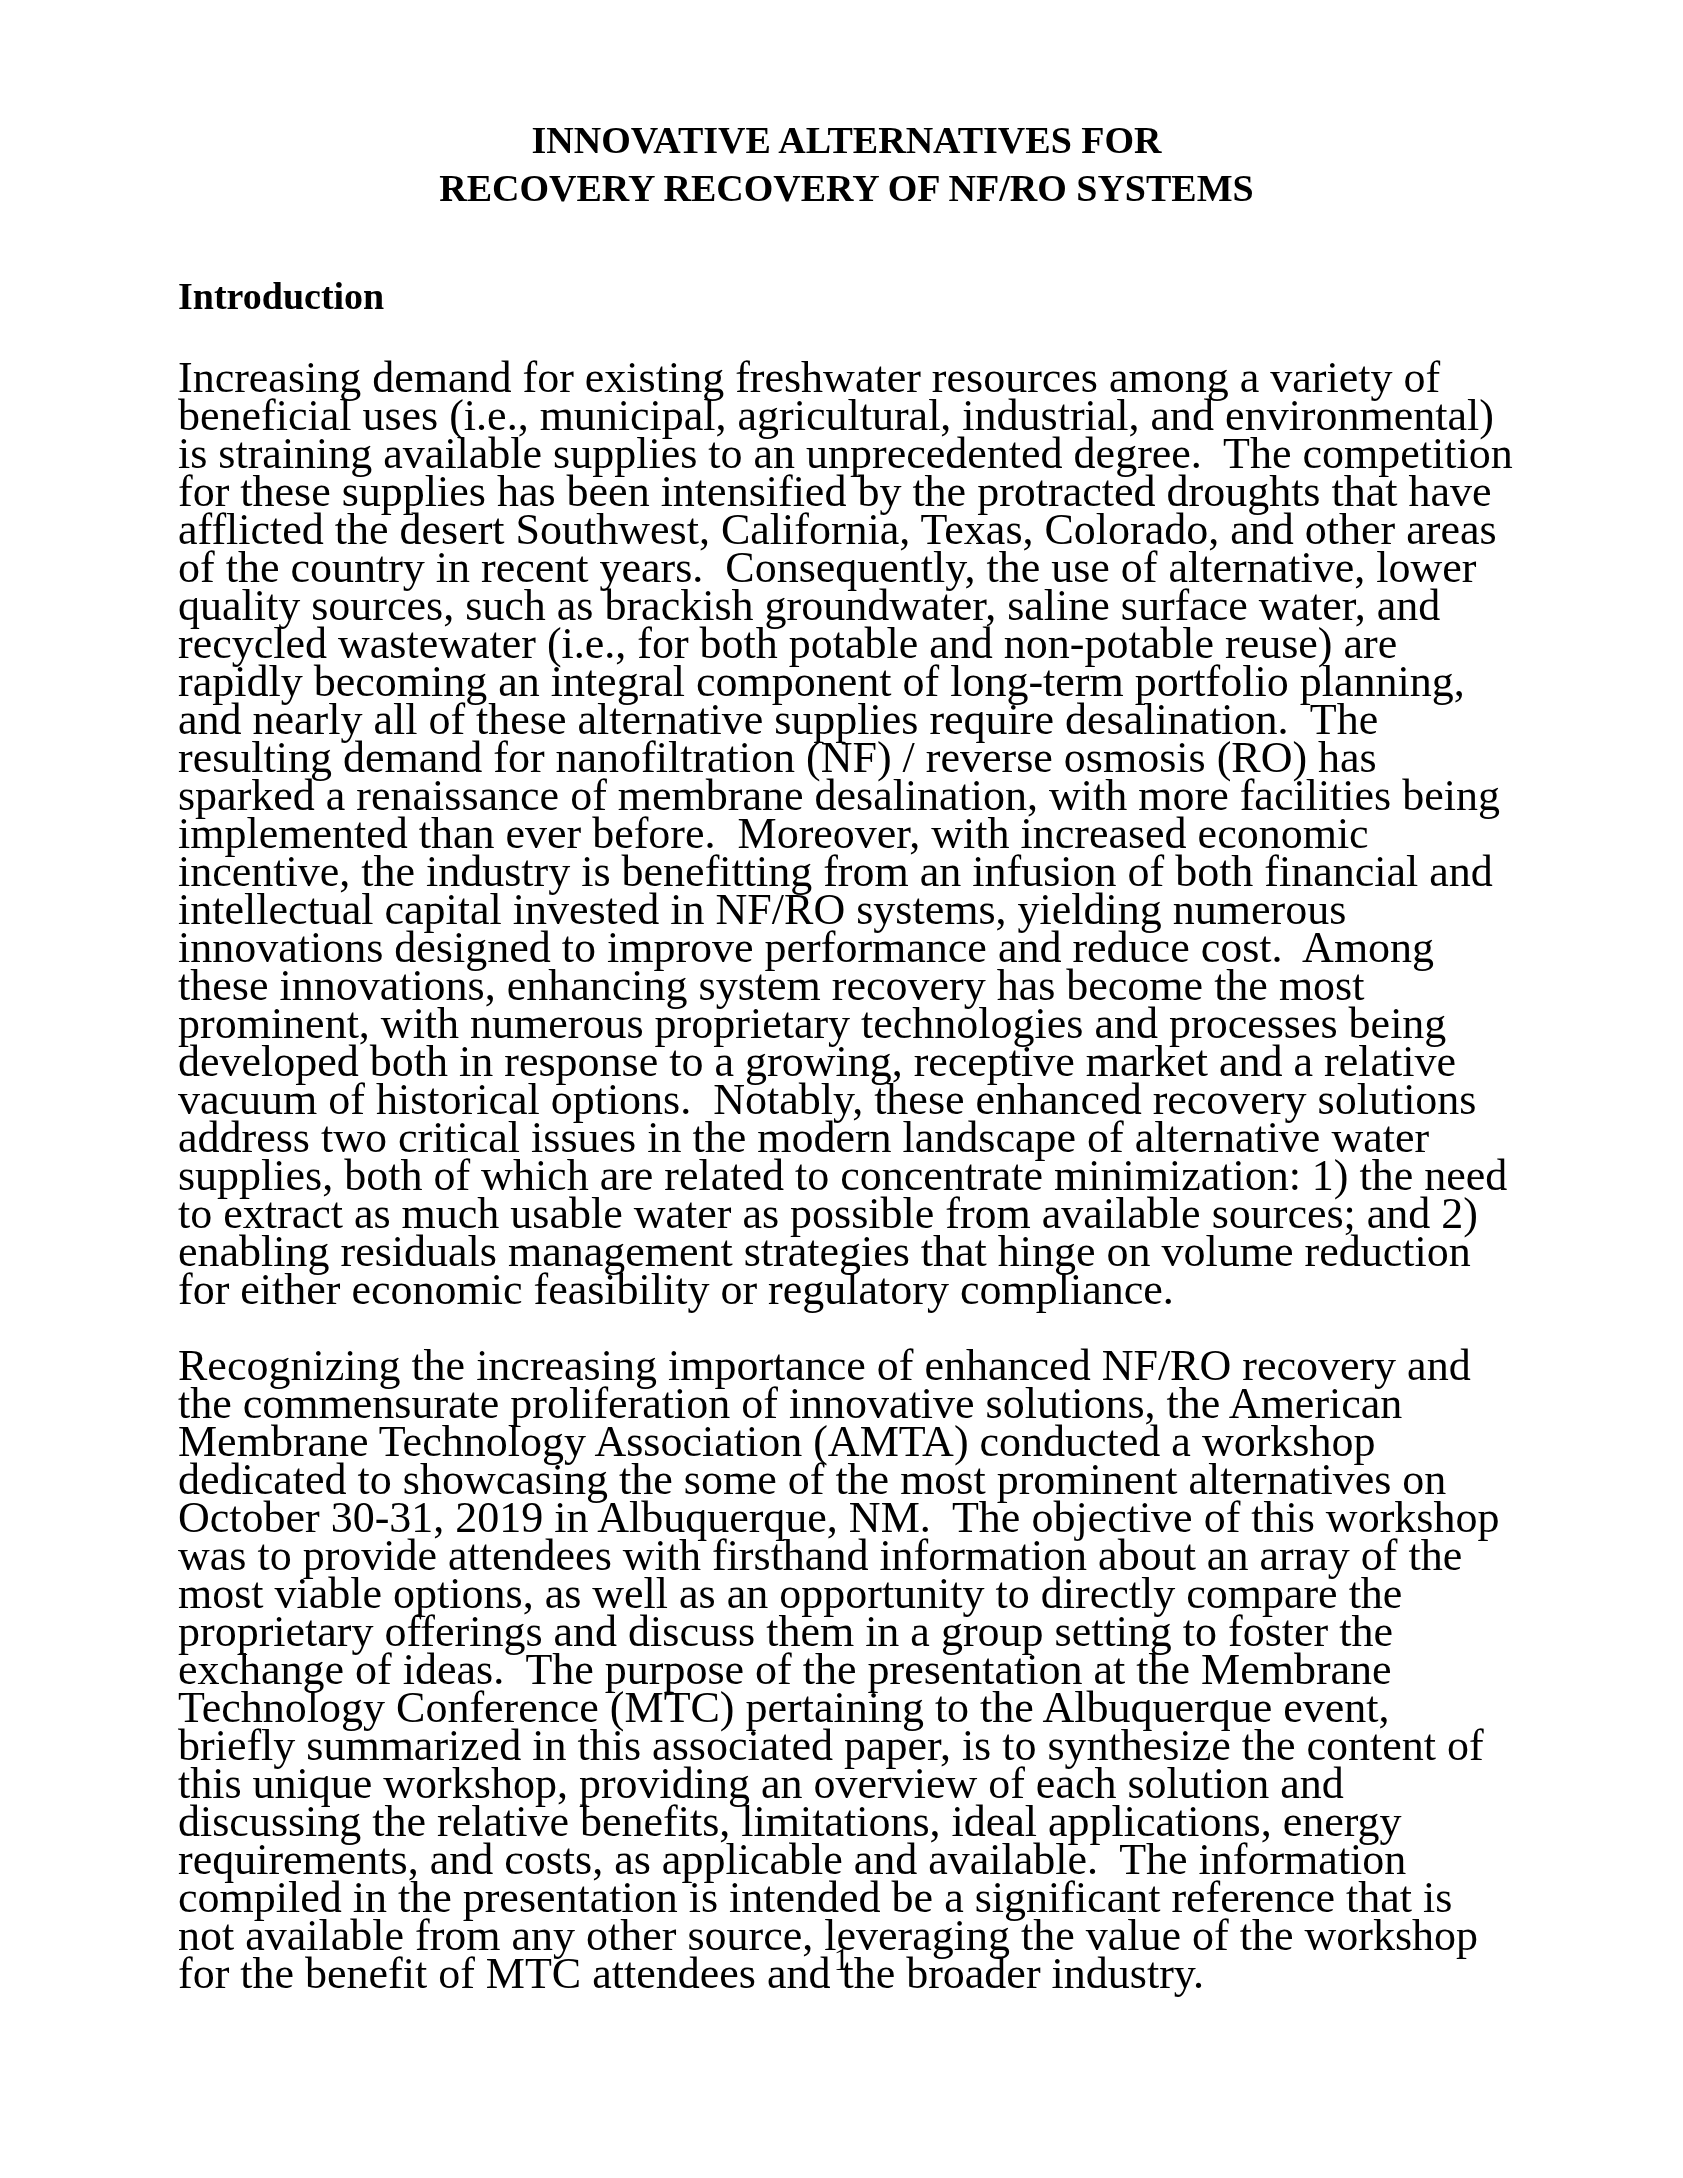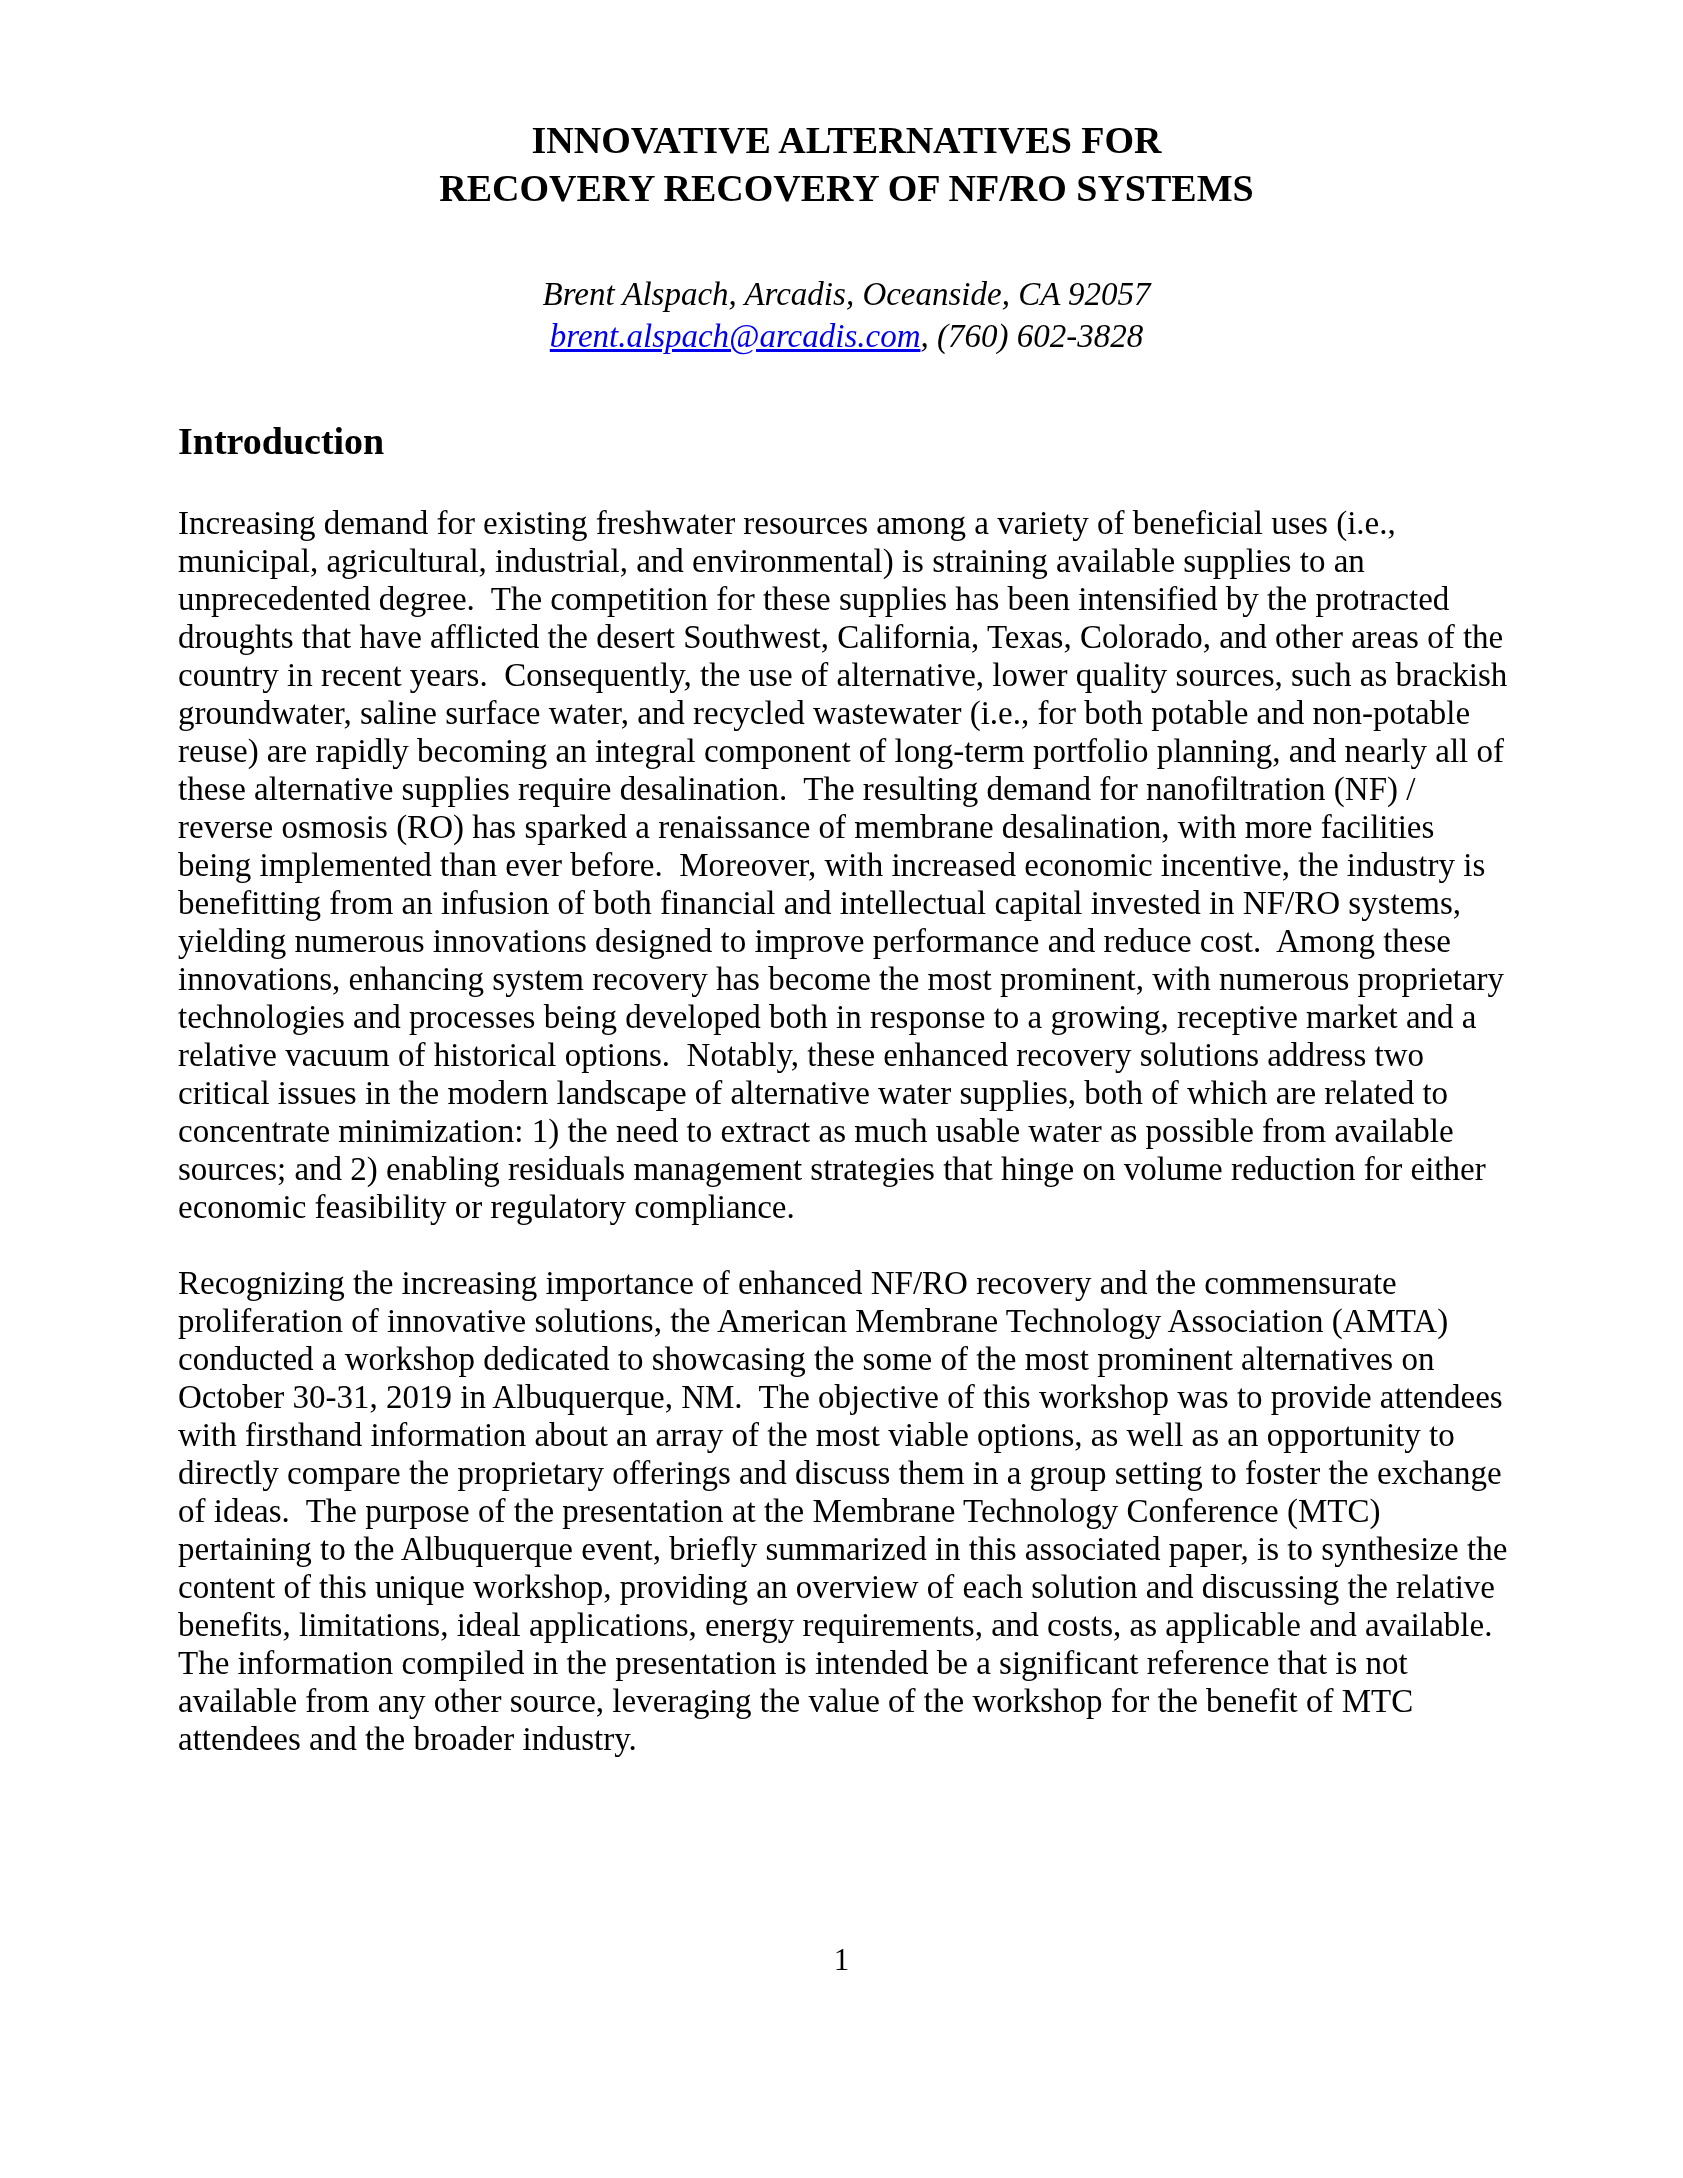--- a/index.html
+++ b/index.html
@@ -41,21 +41,21 @@
   .section-heading {
     font-weight: bold;
     font-size: 38px;
     line-height: 42px;
     margin-top: 63px;
   }
   .body-text {
     margin-top: 42px;
   }
   .body-text p {
-    font-size: 33px;
+    font-size: 44px;
     line-height: 38px;
     margin: 0 0 38px 0;
     text-align: left;
     white-space: pre-wrap;
   }
   .page-footer {
     position: absolute;
     left: 0;
     top: 1942px;
     width: 1683px;
@@ -67,26 +67,20 @@
 </head>
 <body>
 
 <div class="page">
 
   <h1 class="doc-title">
     <span>INNOVATIVE ALTERNATIVES FOR</span><br>
     <span>RECOVERY RECOVERY OF NF/RO SYSTEMS</span>
   </h1>
 
-  <div class="byline-block">
-    <div>Brent Alspach, Arcadis, Oceanside, CA 92057</div>
-    <div>
-      <a class="email-link">brent.alspach@arcadis.com</a><span>, (760) 602-3828</span>
-    </div>
-  </div>
 
   <h2 class="section-heading">Introduction</h2>
 
   <div class="body-text">
     <p>Increasing demand for existing freshwater resources among a variety of beneficial uses (i.e., municipal, agricultural, industrial, and environmental) is straining available supplies to an unprecedented degree.  The competition for these supplies has been intensified by the protracted droughts that have afflicted the desert Southwest, California, Texas, Colorado, and other areas of the country in recent years.  Consequently, the use of alternative, lower quality sources, such as brackish groundwater, saline surface water, and recycled wastewater (i.e., for both potable and non-potable reuse) are rapidly becoming an integral component of long-term portfolio planning, and nearly all of these alternative supplies require desalination.  The resulting demand for nanofiltration (NF) / reverse osmosis (RO) has sparked a renaissance of membrane desalination, with more facilities being implemented than ever before.  Moreover, with increased economic incentive, the industry is benefitting from an infusion of both financial and intellectual capital invested in NF/RO systems, yielding numerous innovations designed to improve performance and reduce cost.  Among these innovations, enhancing system recovery has become the most prominent, with numerous proprietary technologies and processes being developed both in response to a growing, receptive market and a relative vacuum of historical options.  Notably, these enhanced recovery solutions address two critical issues in the modern landscape of alternative water supplies, both of which are related to concentrate minimization: 1) the need to extract as much usable water as possible from available sources; and 2) enabling residuals management strategies that hinge on volume reduction for either economic feasibility or regulatory compliance.</p>
     <p>Recognizing the increasing importance of enhanced NF/RO recovery and the commensurate proliferation of innovative solutions, the American Membrane Technology Association (AMTA) conducted a workshop dedicated to showcasing the some of the most prominent alternatives on October 30-31, 2019 in Albuquerque, NM.  The objective of this workshop was to provide attendees with firsthand information about an array of the most viable options, as well as an opportunity to directly compare the proprietary offerings and discuss them in a group setting to foster the exchange of ideas.  The purpose of the presentation at the Membrane Technology Conference (MTC) pertaining to the Albuquerque event, briefly summarized in this associated paper, is to synthesize the content of this unique workshop, providing an overview of each solution and discussing the relative benefits, limitations, ideal applications, energy requirements, and costs, as applicable and available.  The information compiled in the presentation is intended be a significant reference that is not available from any other source, leveraging the value of the workshop for the benefit of MTC attendees and the broader industry.</p>
   </div>
 
   <div class="page-footer">1</div>
 

